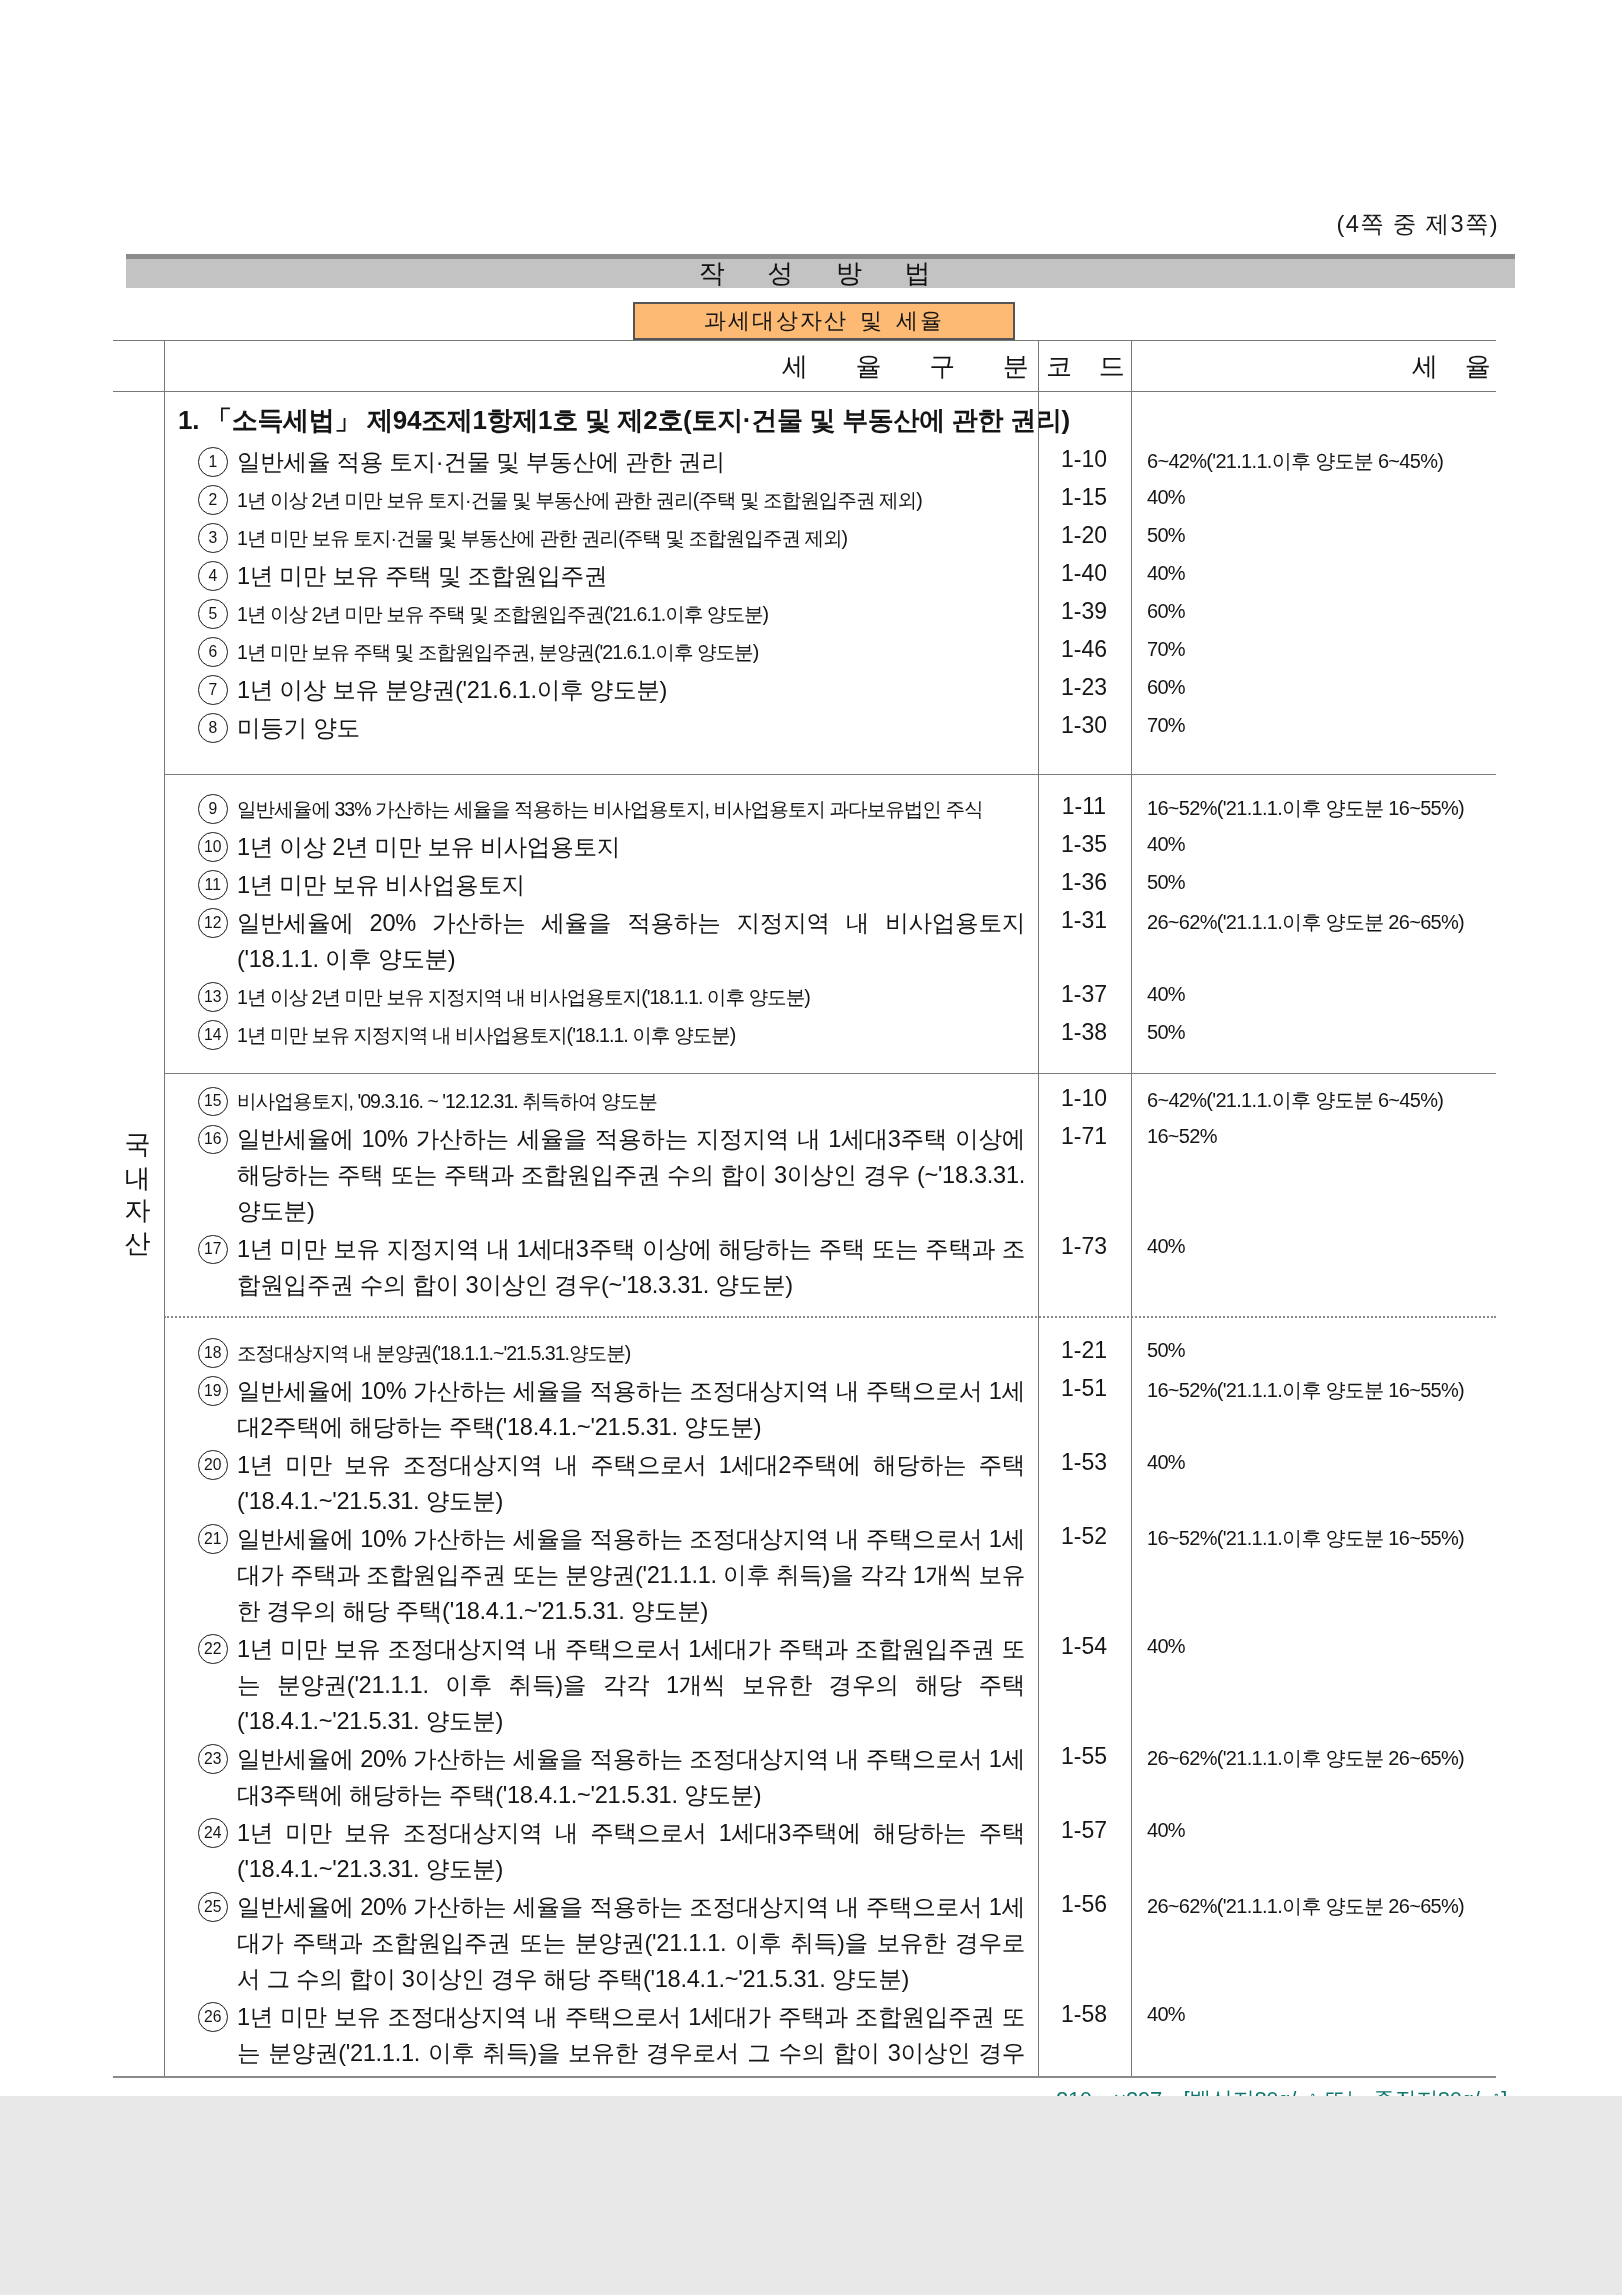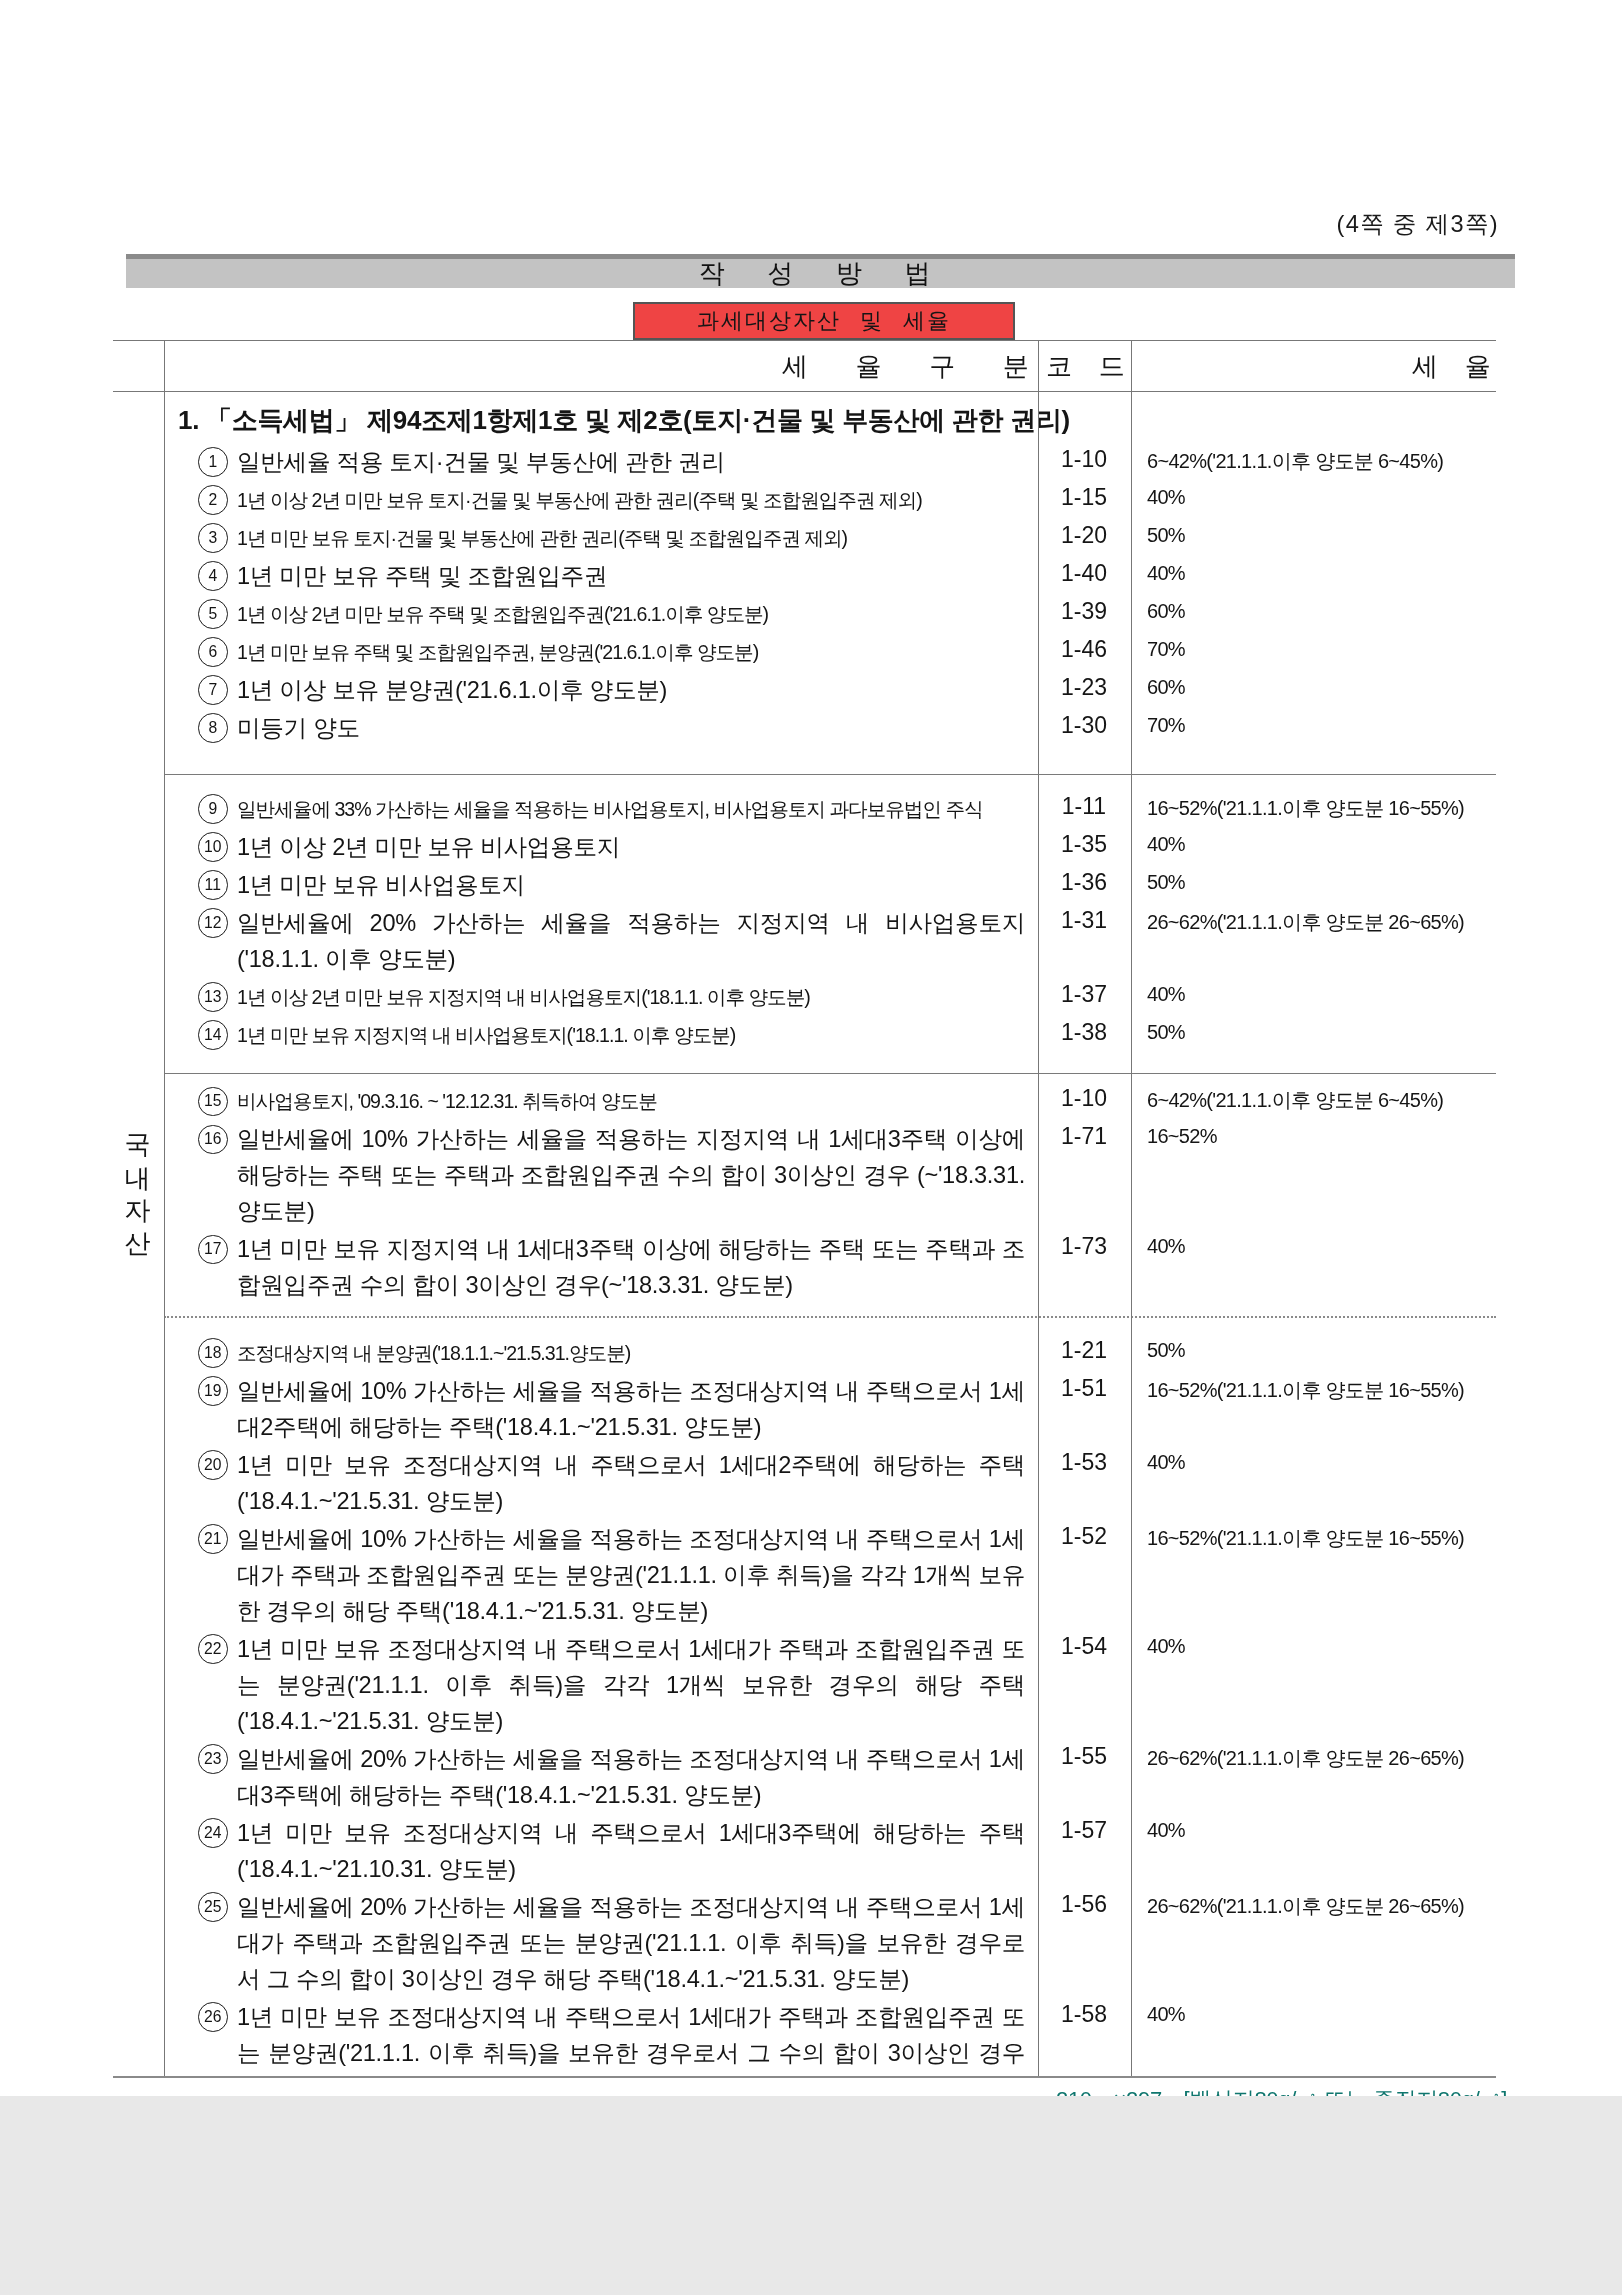--- a/index.html
+++ b/index.html
@@ -17,22 +17,22 @@
     position:absolute;left:126px;top:254px;width:1389px;height:29px;
     background:#c3c3c3;border-top:5.9px solid #8b8b8b;
     display:flex;align-items:center;justify-content:center;
   }
   .title-bar .title{
     font-size:26px;letter-spacing:11.8px;word-spacing:11.8px;color:#111;
   }
   
   .subtitle-box{
     position:absolute;left:633px;top:302px;width:378px;height:34px;
-    border:2px solid #555;background:#ef4444;
-    display:flex;align-items:center;justify-content:center;font-family:Liberation Mono, monospace;
+    border:2px solid #555;background:#fdba74;
+    display:flex;align-items:center;justify-content:center;
   }
   .subtitle-box .subtitle{font-size:22px;letter-spacing:2px;word-spacing:3.9px;}
   
   .rates-table{
     position:absolute;left:113px;top:340px;width:1383px;height:1735px;
     border-top:1.3px solid #777;border-bottom:2.6px solid #8a8a8a;
     overflow:hidden;
   }
   .vline{position:absolute;top:0;bottom:0;width:1.3px;background:#777;z-index:3;}
   .vline.v-label{left:51px;}
@@ -336,21 +336,21 @@
                   <span>23</span>
                 </span><span class="txt">일반세율에 20% 가산하는 세율을 적용하는 조정대상지역 내 주택으로서 1세대3주택에 해당하는 주택('18.4.1.~'21.5.31. 양도분)</span>
     </div>
     <div class="row-code">1-55</div>
     <div class="row-rate">26~62%('21.1.1.이후 양도분 26~65%)</div>
   </div>
             <div class="row">
     <div class="row-text">
       <span class="num-badge">
                   <span>24</span>
-                </span><span class="txt">1년 미만 보유 조정대상지역 내 주택으로서 1세대3주택에 해당하는 주택 ('18.4.1.~'21.10.31. 양도분)</span>
+                </span><span class="txt">1년 미만 보유 조정대상지역 내 주택으로서 1세대3주택에 해당하는 주택 ('18.4.1.~'21.3.31. 양도분)</span>
     </div>
     <div class="row-code">1-57</div>
     <div class="row-rate">40%</div>
   </div>
             <div class="row">
     <div class="row-text">
       <span class="num-badge">
                   <span>25</span>
                 </span><span class="txt">일반세율에 20% 가산하는 세율을 적용하는 조정대상지역 내 주택으로서 1세대가 주택과 조합원입주권 또는 분양권('21.1.1. 이후 취득)을 보유한 경우로서 그 수의 합이 3이상인 경우 해당 주택('18.4.1.~'21.5.31. 양도분)</span>
     </div>

